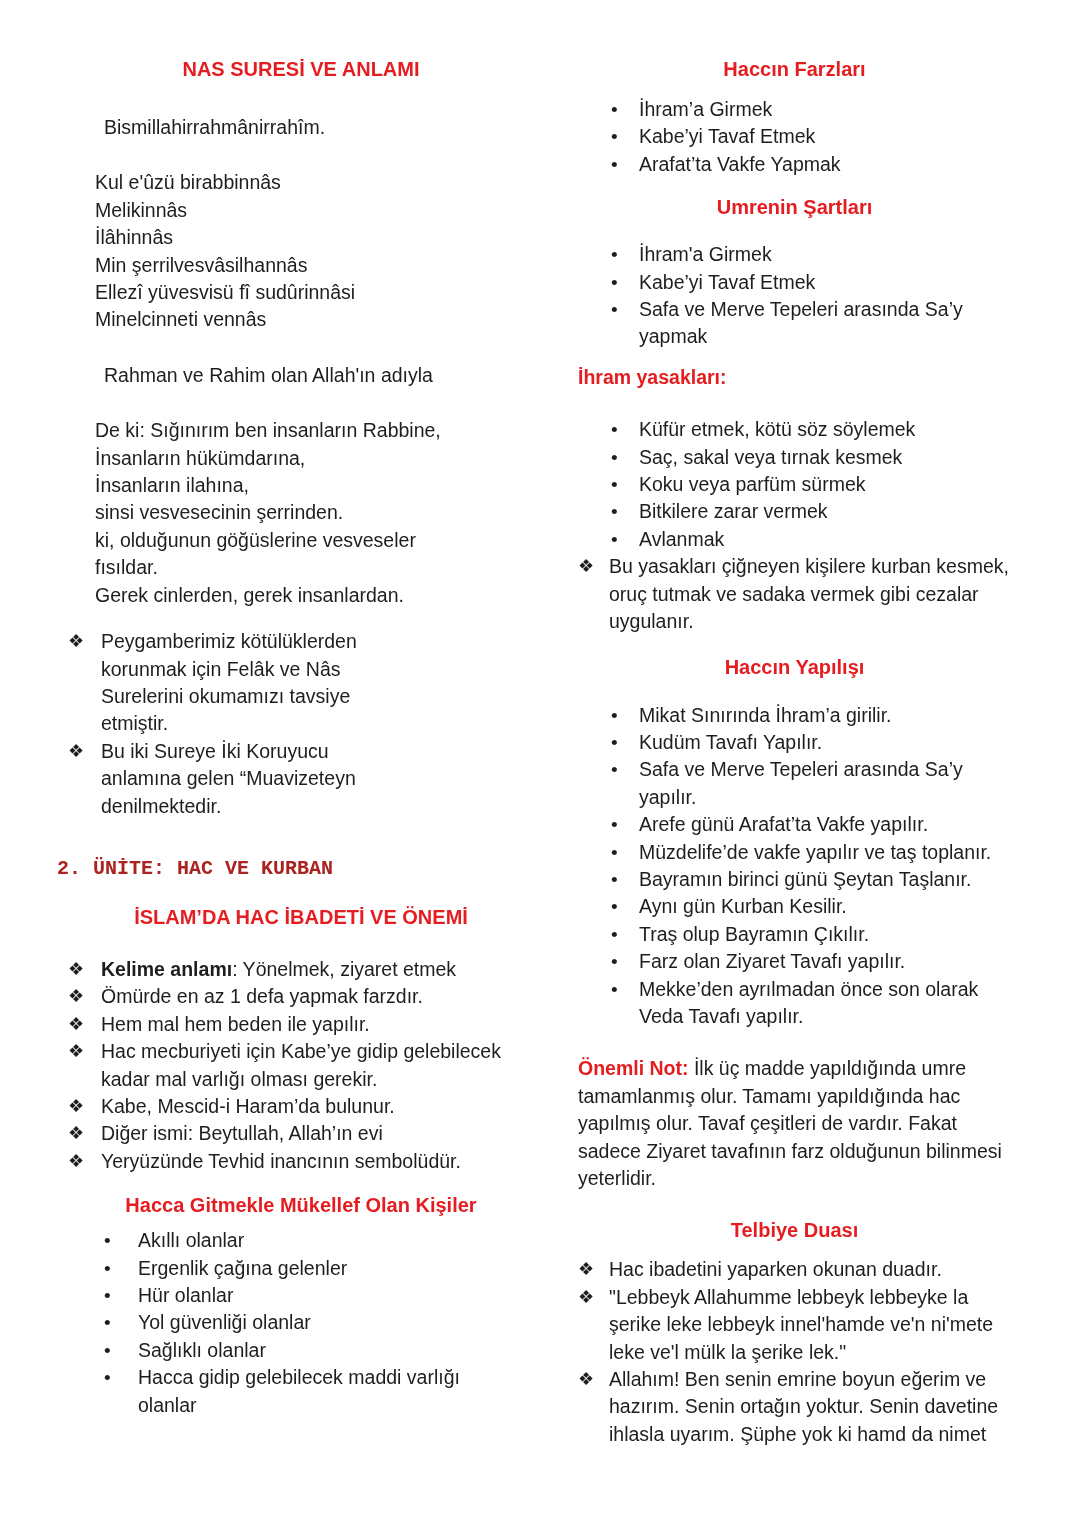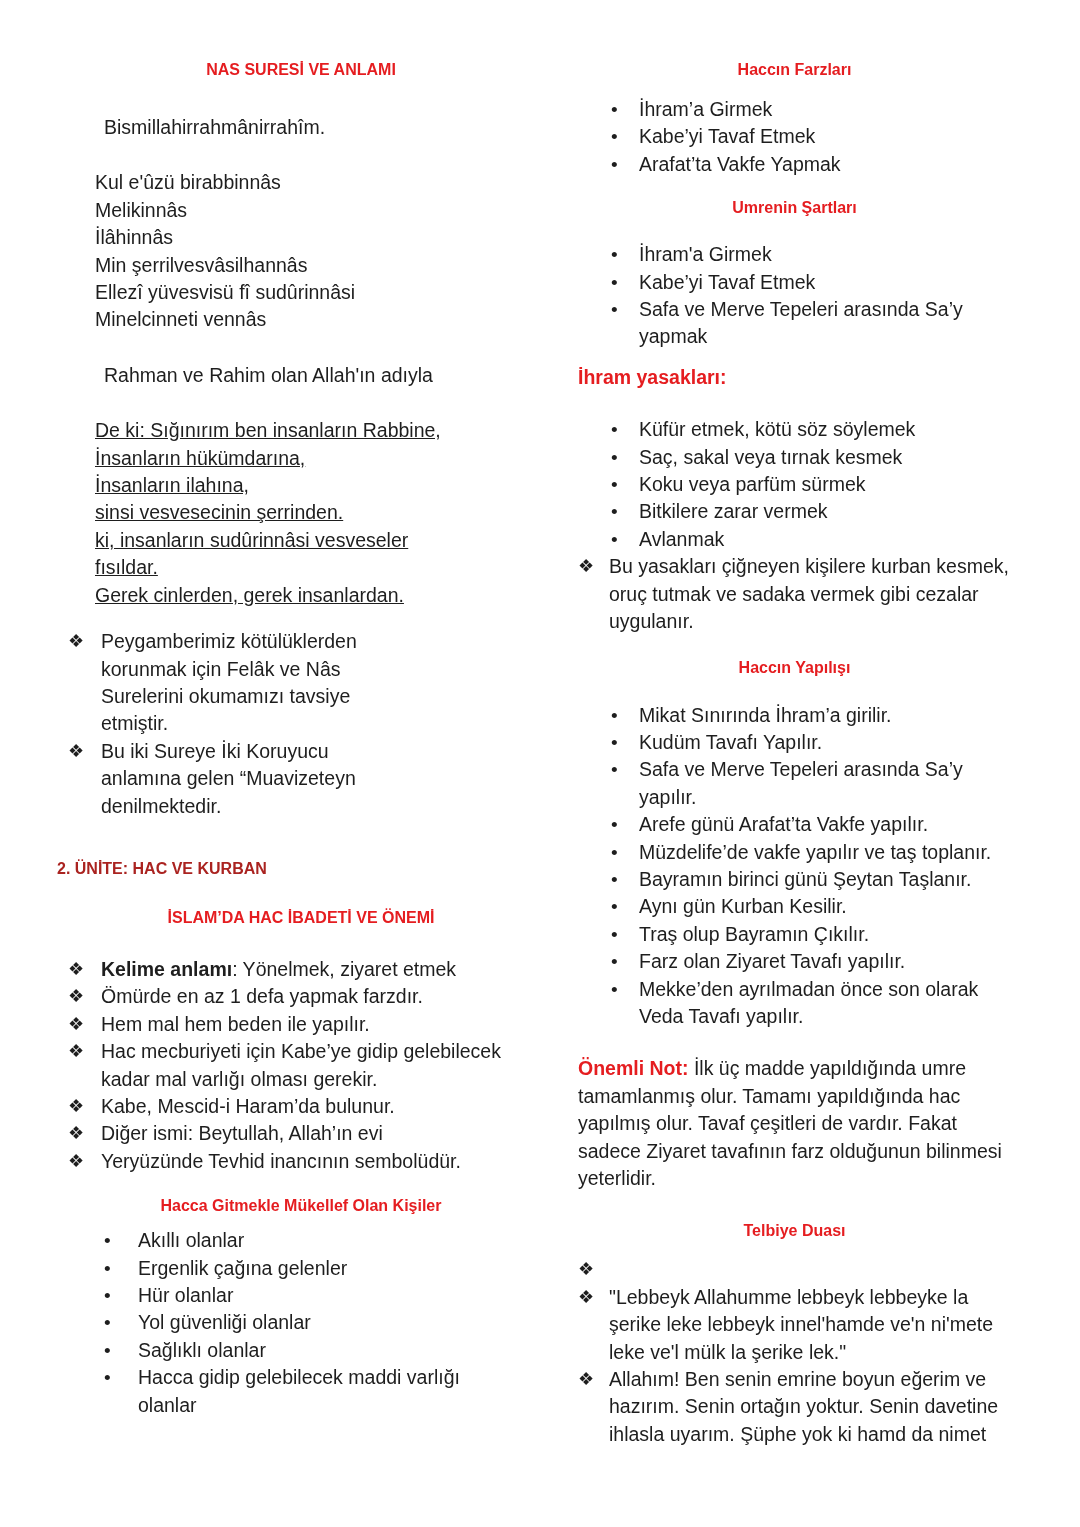--- a/index.html
+++ b/index.html
@@ -14,21 +14,21 @@
   .page {
     box-sizing:border-box;
     width:1080px; height:1527px;
     padding:56px 60px 30px 57px;
     display:grid;
     grid-template-columns:488px 1fr;
     column-gap:24px;
   }
   .hd {
     font-weight:bold;
-    font-size:16px;
+    font-size:20px;
     color:#e51d20;
     text-align:center;
     margin:0;
     line-height:27px;
   }
   .hd-dark { color:#aa2320; text-align:left; }
   p { margin:9px; }
   .pad { padding-left:38px; }           
   .tline { padding-left:38px; }
   .blist { list-style:none; margin:0; padding:0; }
@@ -74,44 +74,44 @@
     <div class="tline"><span>Kul e'ûzü birabbinnâs</span></div>
         <div class="tline"><span>Melikinnâs</span></div>
         <div class="tline"><span>İlâhinnâs</span></div>
         <div class="tline"><span>Min şerrilvesvâsilhannâs</span></div>
         <div class="tline"><span>Ellezî yüvesvisü fî sudûrinnâsi</span></div>
         <div class="tline"><span>Minelcinneti vennâs</span></div>
       </div>
 
     <p class="pad mb-md">Rahman ve Rahim olan Allah'ın adıyla</p>
 
-    <div style="margin-bottom:19px;text-decoration:underline;">
+    <div style="margin-bottom:19px;">
 
     <div class="tline"><span>De ki: Sığınırım ben insanların Rabbine,</span></div>
         <div class="tline"><span>İnsanların hükümdarına,</span></div>
         <div class="tline"><span>İnsanların ilahına,</span></div>
         <div class="tline"><span>sinsi vesvesecinin şerrinden.</span></div>
-        <div class="tline"><span>ki, insanların sudûrinnâsi vesveseler</span></div>
+        <div class="tline"><span>ki, olduğunun göğüslerine vesveseler</span></div>
         <div class="tline"><span>fısıldar.</span></div>
         <div class="tline"><span>Gerek cinlerden, gerek insanlardan.</span></div>
       </div>
 
     <ul class="blist l-notes mb-lg">
 
     <li>
         <span class="mk mk-dia">❖</span>
         <span class="li-text"><span>Peygamberimiz kötülüklerden korunmak için Felâk ve Nâs Surelerini okumamızı tavsiye etmiştir.</span></span>
       </li>
         <li>
         <span class="mk mk-dia">❖</span>
         <span class="li-text"><span>Bu iki Sureye İki Koruyucu anlamına gelen “Muavizeteyn denilmektedir.</span></span>
       </li>
       </ul>
 
-    <h2 class="hd hd-dark" style="margin-bottom:22px;">2. ÜNİTE: HAC VE KURBAN</h2>
+    <h2 class="hd hd-dark" style="margin-bottom:22px;font-family:Liberation Mono, monospace;">2. ÜNİTE: HAC VE KURBAN</h2>
 
     <h2 class="hd" style="margin-bottom:25px;">İSLAM’DA HAC İBADETİ VE ÖNEMİ</h2>
 
     <ul class="blist l-hac" style="margin-bottom:17px;">
 
     <li>
         <span class="mk mk-dia">❖</span>
         <span class="li-text"><b>Kelime anlamı</b><span>: Yönelmek, ziyaret etmek</span></span>
       </li>
         <li>
@@ -289,20 +289,21 @@
       </ul>
 
     <p style="margin-bottom:25px;"><b class="red-b">Önemli Not:</b><span> İlk üç madde yapıldığında umre tamamlanmış olur. Tamamı yapıldığında hac yapılmış olur. Tavaf çeşitleri de vardır. Fakat sadece Ziyaret tavafının farz olduğunun bilinmesi yeterlidir.</span></p>
 
     <h2 class="hd" style="margin-bottom:12px;">Telbiye Duası</h2>
 
     <ul class="blist r-dia">
 
     <li>
         <span class="mk mk-dia">❖</span>
+        <span class="li-text"><span>Hac ibadetini yaparken okunan duadır.</span></span>
       </li>
         <li>
         <span class="mk mk-dia">❖</span>
         <span class="li-text"><span>"Lebbeyk Allahumme lebbeyk lebbeyke la şerike leke lebbeyk innel'hamde ve'n ni'mete leke ve'l mülk la şerike lek."</span></span>
       </li>
         <li>
         <span class="mk mk-dia">❖</span>
         <span class="li-text"><span>Allahım! Ben senin emrine boyun eğerim ve hazırım. Senin ortağın yoktur. Senin davetine ihlasla uyarım. Şüphe yok ki hamd da nimet</span></span>
       </li>
       </ul>

